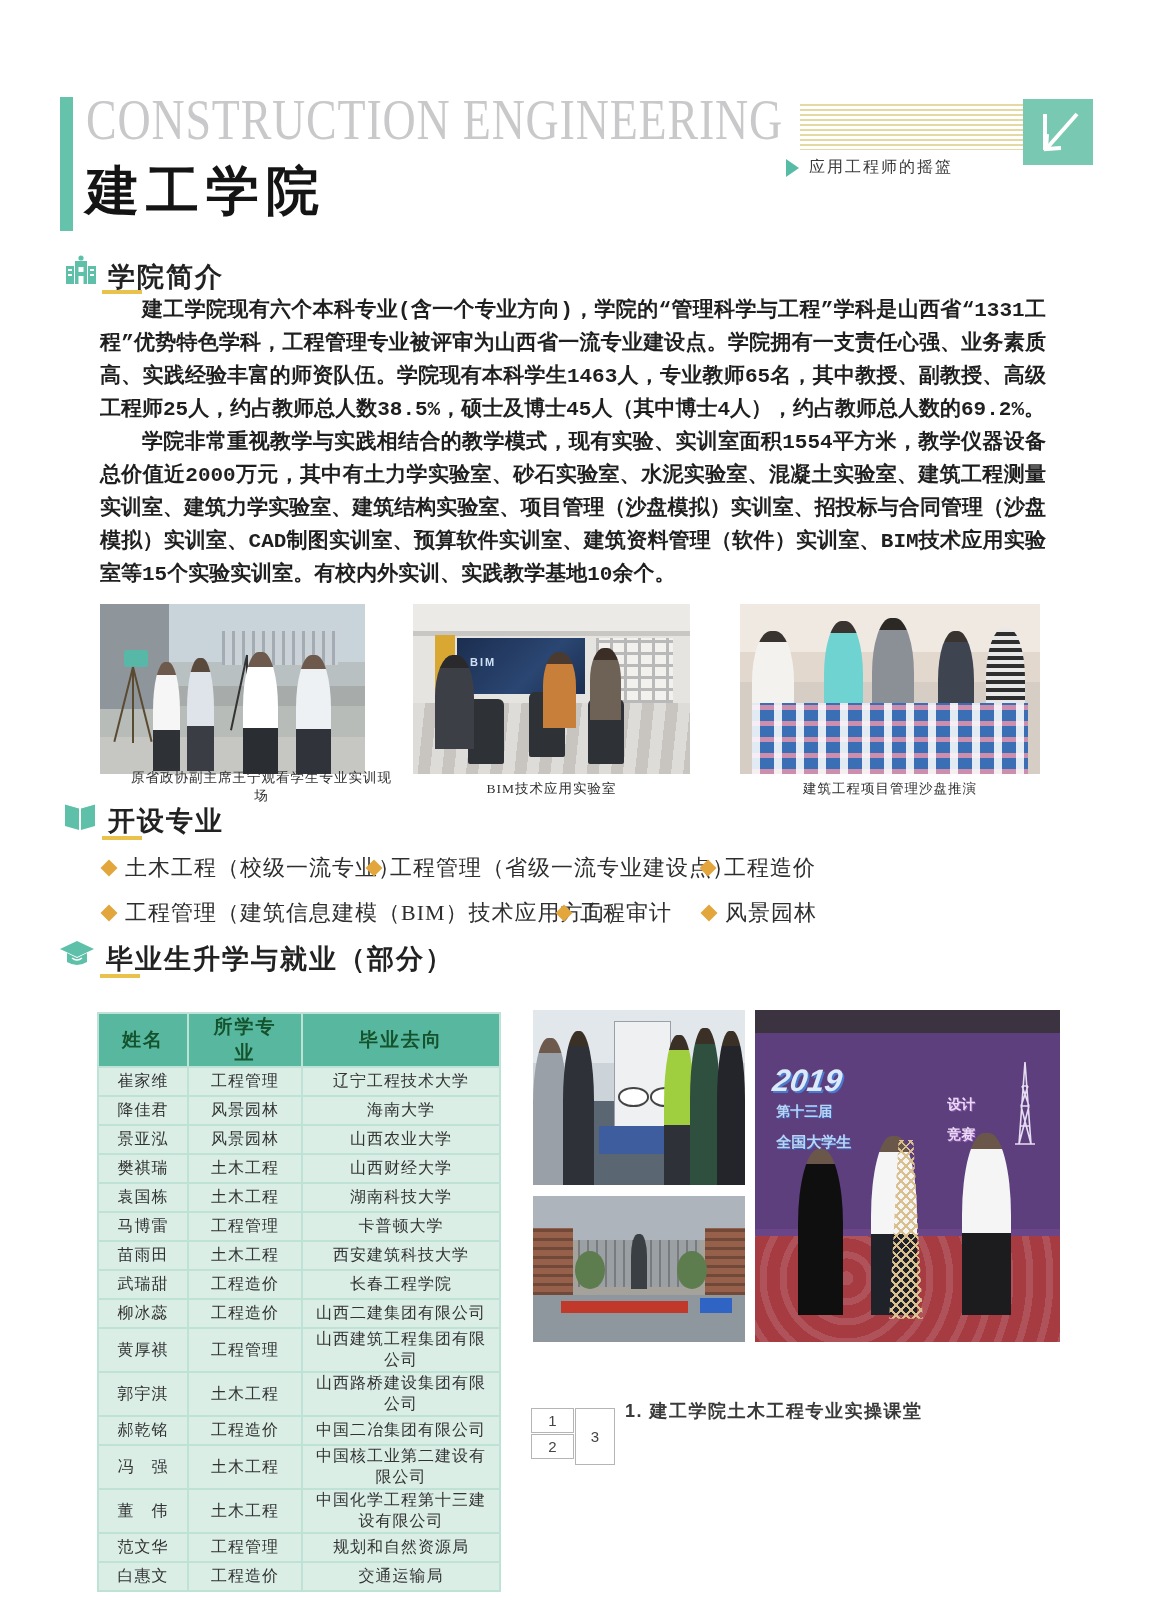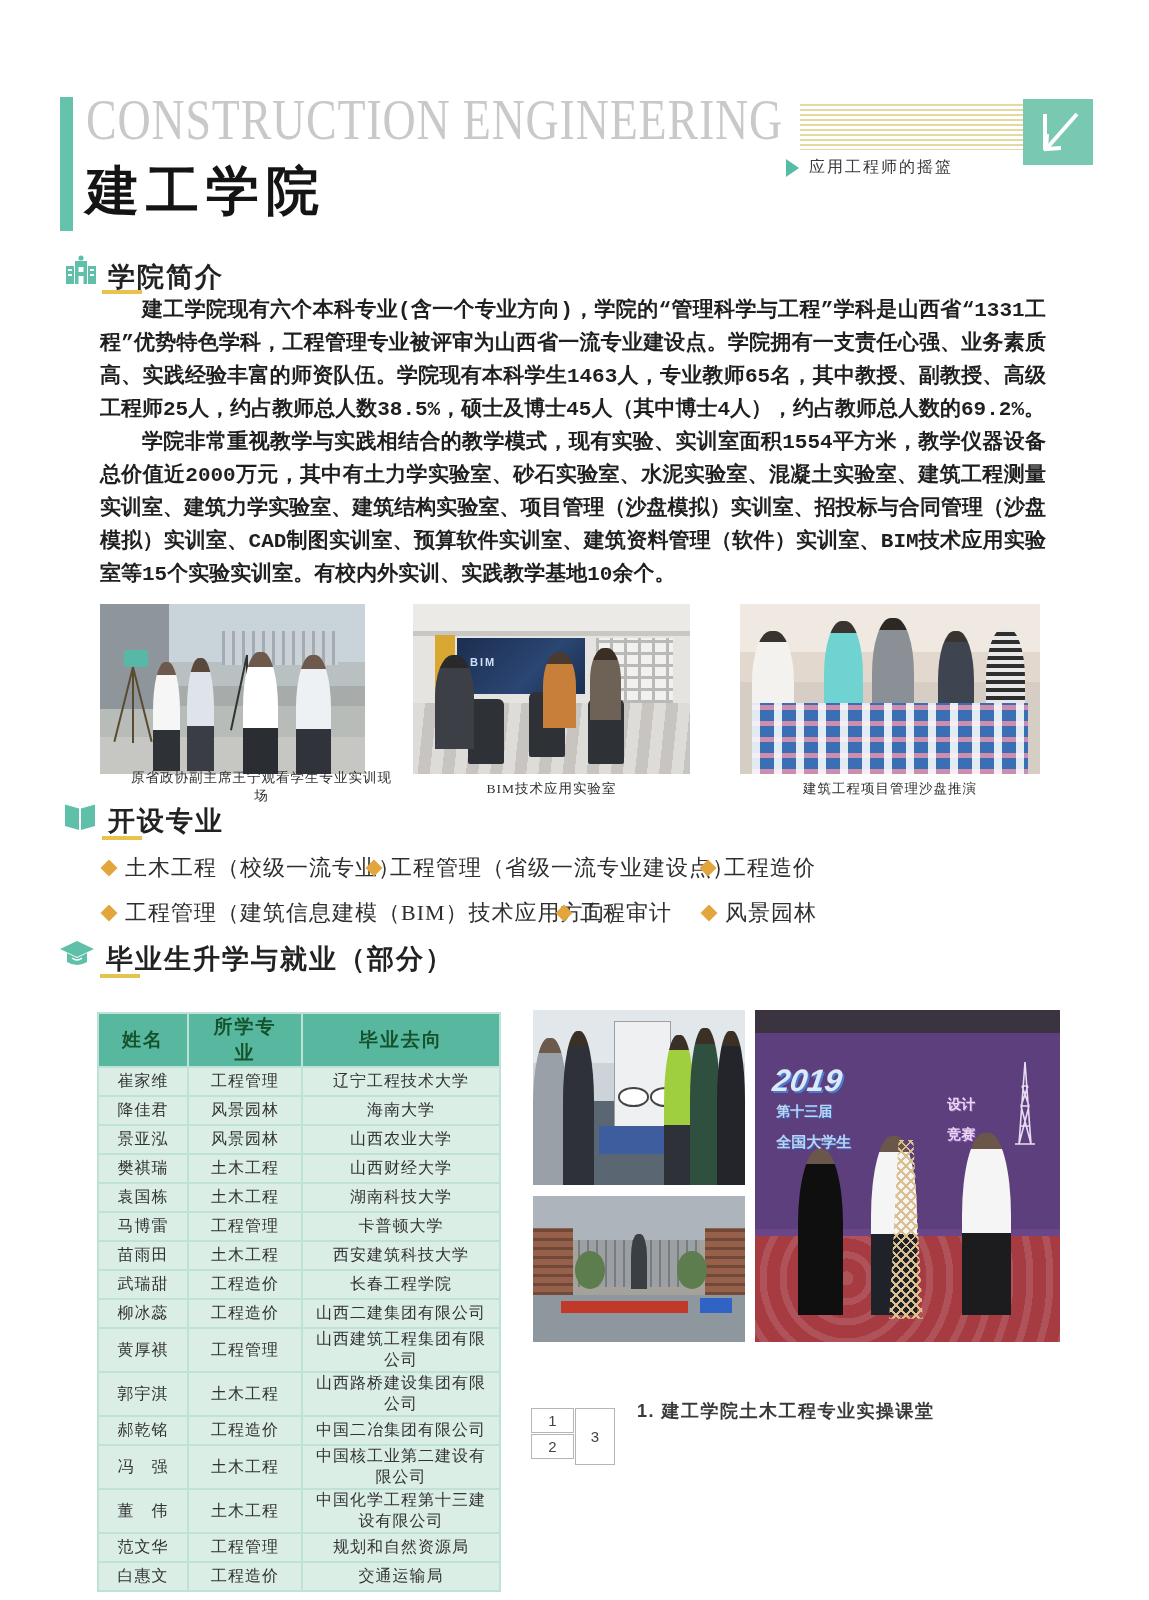--- a/index.html
+++ b/index.html
@@ -121,21 +121,21 @@
   
   .grad-table{position:absolute;left:97px;top:1012px;border-collapse:separate;border-spacing:2px;
     background:#bfe2d6;font-family:"Liberation Serif","DejaVu Serif",serif;}
   .grad-table th{background:#58b89f;color:#14532d;font-size:19px;font-weight:700;letter-spacing:2px;height:28px;padding:0 21px;}
   .grad-table td{background:#daeee6;color:#333;font-size:16px;text-align:center;height:27px;padding:0 6px;letter-spacing:1px;}
 
   
   .legend-box{position:absolute;background:#fff;border:1px solid #b5b5b5;display:flex;align-items:center;justify-content:center;
     font-size:15px;color:#444;}
   .legend-captions{position:absolute;left:625px;top:1402px;width:500px;}
-  .legend-caption{font-size:18px;font-weight:600;color:#3a3a3a;letter-spacing:1.5px;margin-bottom:13px;line-height:18px;margin-left:12px;}
+  .legend-caption{font-size:18px;font-weight:600;color:#3a3a3a;letter-spacing:1.5px;margin-bottom:13px;line-height:18px;}
 </style>
 </head>
 <body>
 
 <div class="page">
 
   <div class="teal-bar"></div>
   <div class="title-en">CONSTRUCTION ENGINEERING</div>
   <div class="title-cn">建工学院</div>
   <div class="stripes"></div>

